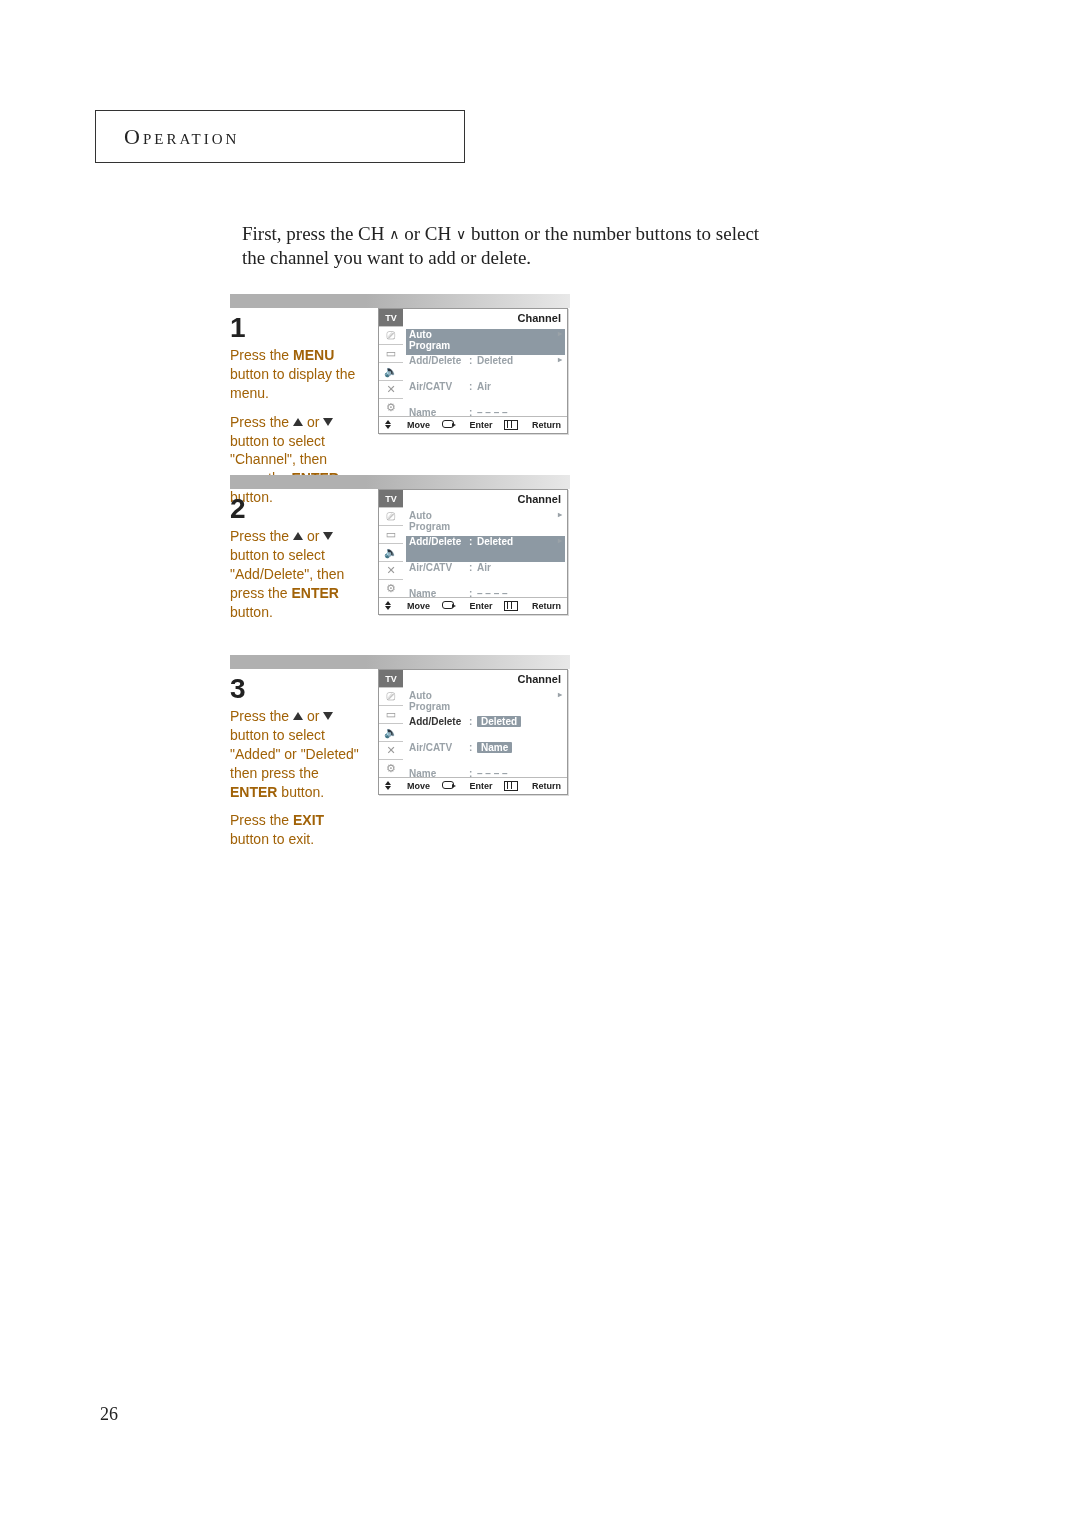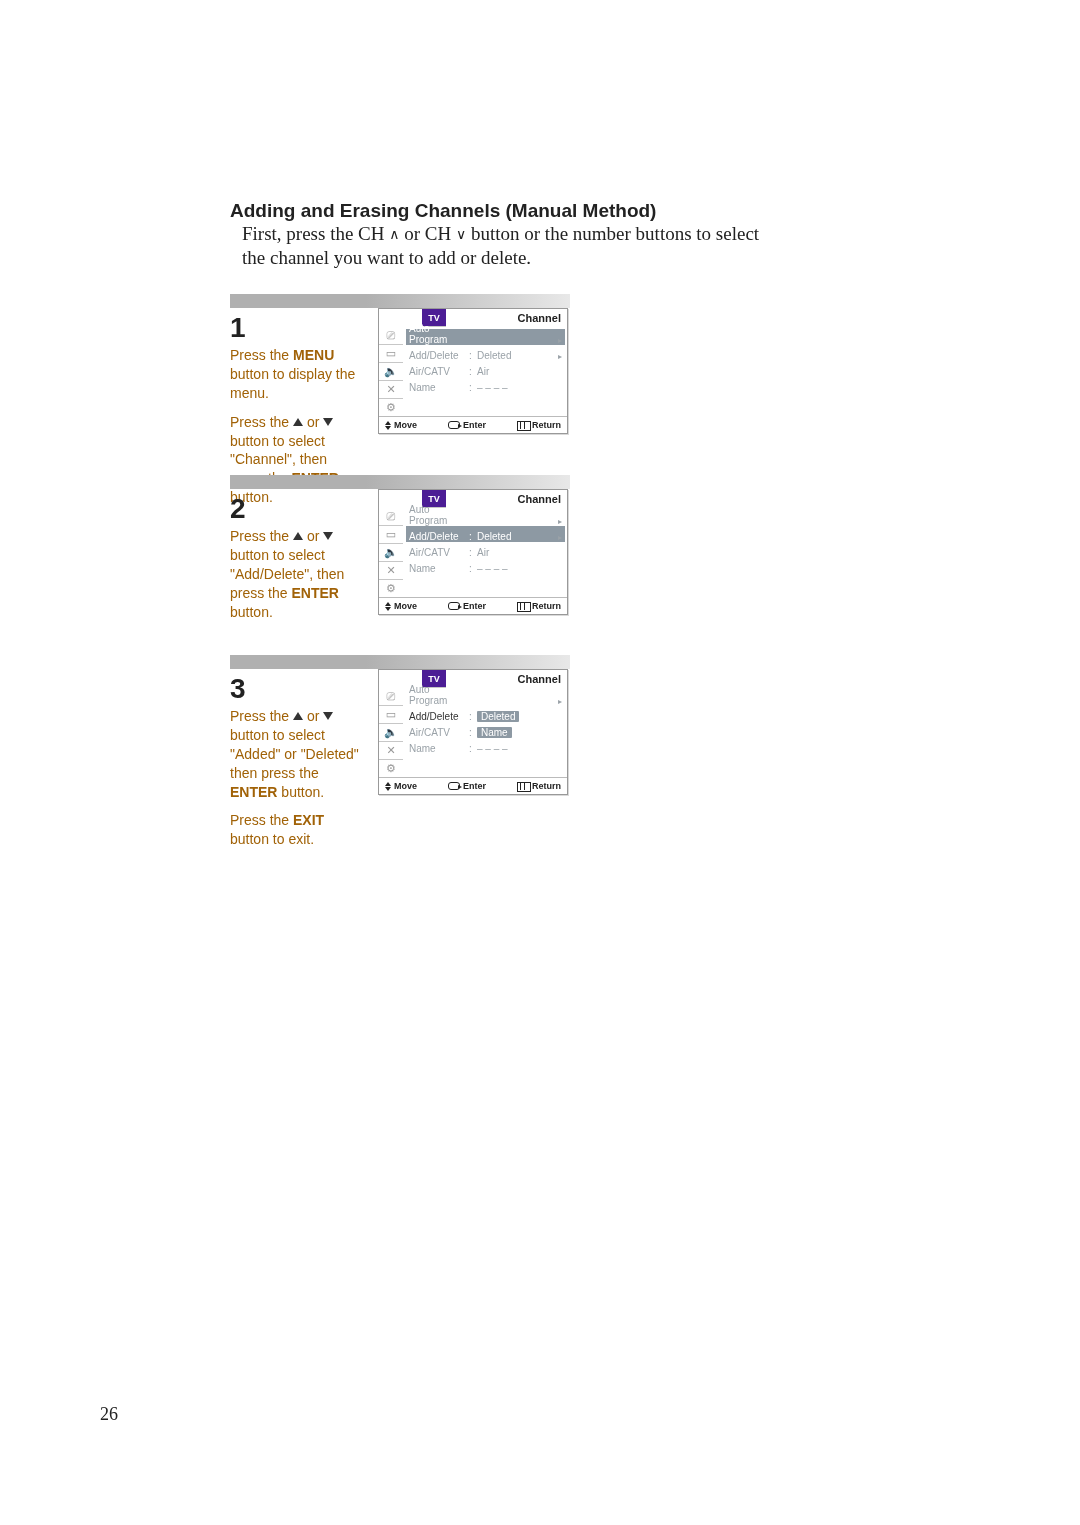--- a/index.html
+++ b/index.html
@@ -113,46 +113,45 @@
   .tv-sidebar .tv-cell {
     width: 24px; height: 18px;
     border-bottom: 1px solid #c7c7c7;
     display: flex;
     align-items: center;
     justify-content: center;
     color: #999;
     font-size: 11px;
   }
   .tv-sidebar .tv-head {
-    background: #4c1d95;
+    background: #737373;
     color: #fff;
     font-weight: bold;
     font-size: 9px;
-    margin-left: 43px;
   }
   .tv-title {
     position: absolute;
     right: 6px;
     top: 3px;
     font-weight: bold;
     font-size: 11px;
     color: #222;
   }
   .tv-body {
     position: absolute;
     left: 30px;
     top: 20px;
     right: 5px;
   }
   .tv-row {
     display: flex;
-    align-items: flex-end;
-    height: 16px;
+    align-items: flex-start;
+    height: 26px;
     font-size: 10px;
-    font-weight: normal;
+    font-weight: bold;
     color: #9aa2a8;
   }
   .tv-row .lbl { width: 60px; }
   .tv-row .colon { width: 8px; color: #9aa2a8; }
   .tv-row .val { flex: 1; }
   .tv-row .arrow { width: 10px; text-align: right; color: #9aa2a8; font-size: 8px; }
   .tv-row.hl {
     background: #8d99a3;
     color: #fff;
     padding-left: 3px;
@@ -174,21 +173,21 @@
     height: 17px;
     border-top: 1px solid #bbb;
     display: flex;
     align-items: center;
     justify-content: space-between;
     padding: 0 6px;
     font-size: 9px;
     font-weight: bold;
     color: #222;
   }
-  .tv-footer .seg { display: flex; align-items: center; gap: 3px; }
+  .tv-footer .seg { display: flex; gap: 16px; }
   .ico-move {
     display: inline-flex; flex-direction: column; gap: 1px;
   }
   .ico-move span { width: 0; height: 0; border-left: 3px solid transparent; border-right: 3px solid transparent; }
   .ico-move .u { border-bottom: 4px solid #222; }
   .ico-move .d { border-top: 4px solid #222; }
   .ico-enter {
     width: 12px; height: 8px; border: 1px solid #222; border-radius: 3px;
     position: relative;
   }
@@ -220,22 +219,24 @@
     bottom: 100px;
     font-family: Georgia, 'Times New Roman', serif;
     font-size: 18px;
   }
 </style>
 </head>
 <body>
 
 <div class="page">
 
-
-  <div class="heading">Adding and Erasing Channels (Manual Method)</div>
+  <div class="operation-box">
+    <span>Operation</span>
+  </div>
+
 
   <div class="intro">
     <span>First, press the CH </span><span class="caret-up">∧</span><span> or CH </span><span class="caret-down">∨</span><span> button or the number buttons to select the channel you want to add or delete.</span>
   </div>
 
   <div class="step-block b1">
     <div class="step-grad"></div>
     <div class="step-num">1</div>
     <div class="step-text">
       <p><span>Press the </span><b>MENU</b><span> button to display the menu.</span></p>

